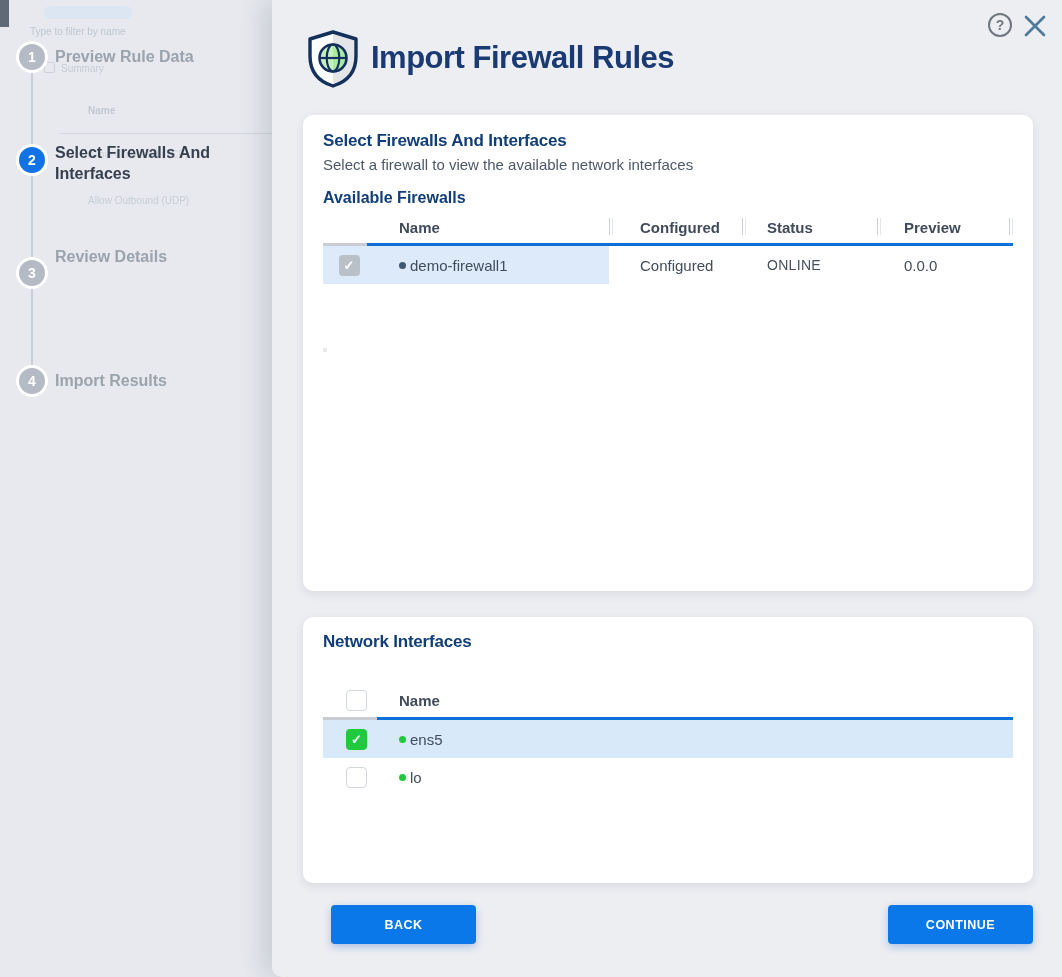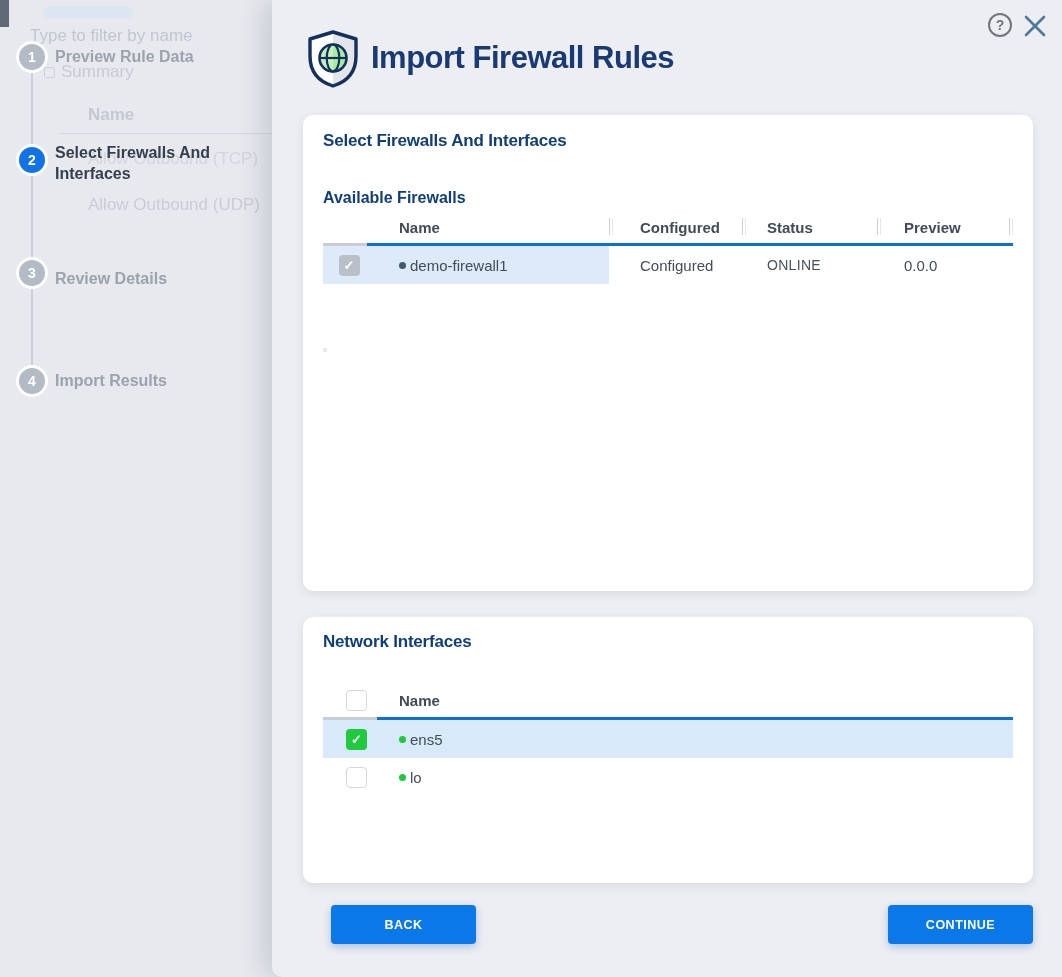--- a/index.html
+++ b/index.html
@@ -8,42 +8,42 @@
     position:relative; overflow:hidden;
     font-family:"Liberation Sans", sans-serif;
     background:#e7e9ed;
   }
   .abs { position:absolute; }
 
   
   .left-rail { left:0; top:0; width:272px; height:977px; background:#e7e9ee; }
   .ghost-corner { left:0; top:0; width:9px; height:27px; background:#3f4a57; opacity:.8; }
   .ghost-pill { left:44px; top:6px; width:88px; height:13px; background:#d9e5f3; border-radius:6px; opacity:.85; }
-  .ghost-text { color:#9aa4b2; font-size:17px; white-space:nowrap; }
+  .ghost-text { color:#9aa4b2; font-size:10px; white-space:nowrap; }
   .ghost-filter { left:30px; top:26px; opacity:.5; }
   .ghost-summary { left:44px; top:62px; opacity:.42; }
   .ghost-summary .gicon { display:inline-block; width:11px; height:11px; border:1.5px solid #a7b0bd; border-radius:2px; margin-right:6px; vertical-align:-1px; }
   .ghost-name { left:88px; top:105px; font-weight:700; opacity:.55; color:#a7aeba; }
   .ghost-hr { left:60px; top:133px; width:212px; height:1px; background:#d2d7de; }
   .ghost-tcp { left:88px; top:149px; opacity:.28; }
   .ghost-udp { left:88px; top:195px; opacity:.4; }
 
   
   .step-line { left:31px; top:57px; width:2px; height:324px; background:#c9d0d9; }
   .step-circle {
     width:26px; height:26px; border-radius:50%;
     box-shadow:0 0 0 3px #ffffff;
     display:flex; align-items:center; justify-content:center;
     color:#fff; font-size:14px; font-weight:700; left:19px;
   }
   .step-grey { background:#b4bbc4; }
   .step-blue { background:#1273e6; }
   .s1 { top:44px; } .s2 { top:147px; } .s3 { top:260px; } .s4 { top:368px; }
   .step-label { left:55px; font-size:16px; font-weight:600; color:#9ba3ad; white-space:nowrap; }
-  .l1 { top:48px; } .l3 { top:270px; } .l4 { top:372px; }
+  .l1 { top:48px; } .l3 { top:248px; } .l4 { top:372px; }
   .l2 { top:142px; width:175px; white-space:normal; color:#363f4e; line-height:21px; }
 
   
   .dialog {
     left:272px; top:0; width:790px; height:977px;
     background:#edeef2; border-bottom-left-radius:10px;
     box-shadow:-10px 0 24px rgba(50,60,80,.16);
   }
   .dlg-title {
     left:99px; top:40px; font-size:31px; font-weight:800;
@@ -151,20 +151,21 @@
   <div class="abs help-btn">?</div>
   <div class="abs close-btn">
     <svg width="24" height="24" viewBox="0 0 24 24">
       <line x1="3" y1="3" x2="21" y2="21" stroke="#4e7a9b" stroke-width="2.6" stroke-linecap="round"></line>
       <line x1="21" y1="3" x2="3" y2="21" stroke="#4e7a9b" stroke-width="2.6" stroke-linecap="round"></line>
     </svg>
   </div>
 
   <div class="abs card card1">
     <div class="abs c-heading" style="top:16px;">Select Firewalls And Interfaces</div>
+    <div class="abs c-sub" style="top:41px; font-size:15px;">Select a firewall to view the available network interfaces</div>
     <div class="abs t-title">Available Firewalls</div>
 
     <div class="abs tbl" style="top:96px;">
       <div class="thead">
         <div class="th"></div>
         <div class="th" style="padding-left:24px;">Name</div>
         <div class="th" style="padding-left:31px;">Configured</div>
         <div class="th" style="padding-left:25px;">Status</div>
         <div class="th" style="padding-left:27px;">Preview</div>
         <div class="sep" style="left:286px;"></div>

